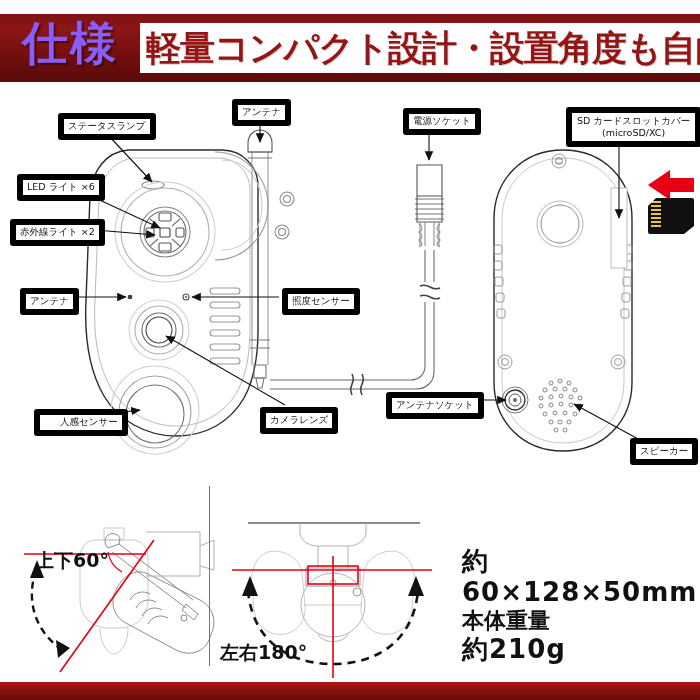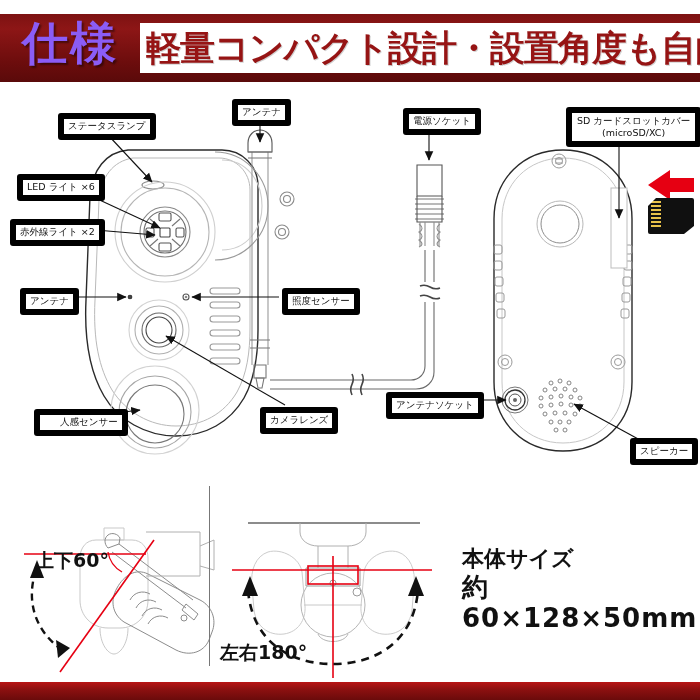--- a/index.html
+++ b/index.html
@@ -373,18 +373,21 @@
   </div>
   <div class="lbl" style="left:386px;top:392px;">アンテナソケット</div>
   <div class="lbl" style="left:630px;top:438px;">スピーカー</div>
 
   <div class="ang" style="left:35px;top:548px;">上下60°</div>
   <div class="ang" style="left:220px;top:640px;">左右180°</div>
 
   <div class="vdiv" style="left:209px;top:486px;height:180px;"></div>
 
   <div class="spec-block" style="left:462px;top:546px;">
-    <div class="spec-h">本体サイズ</div>
     <div class="spec-v">約60×128×50mm</div>
+  </div>
+  <div class="spec-block" style="left:462px;top:608px;">
+    <div class="spec-h">本体重量</div>
+    <div class="spec-v">約210g</div>
   </div>
 
   <div class="footer-band"></div>
 </div>
 
 </body></html>

